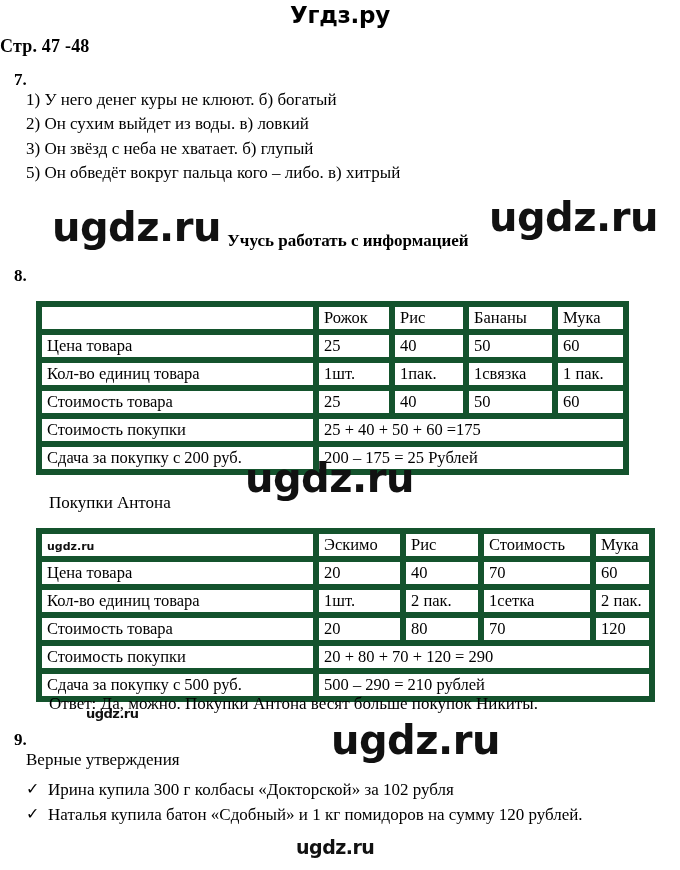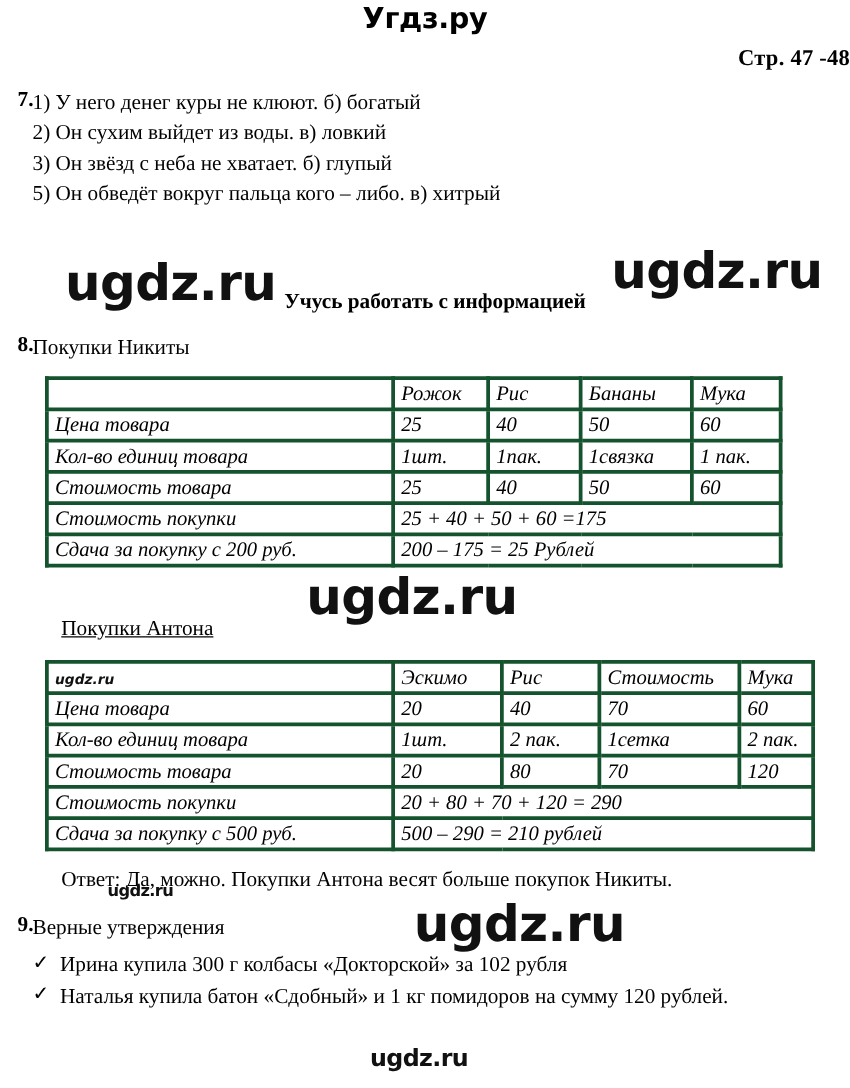--- a/index.html
+++ b/index.html
@@ -51,45 +51,45 @@
     text-align: center;
     font-family: "DejaVu Sans", "Liberation Sans", sans-serif;
     font-weight: 700;
     font-size: 23px;
     letter-spacing: -0.3px;
   }
   .page-ref {
     position: absolute;
     left: 0; right: 0;
     top: 36px;
-    text-align: right;
+    text-align: left;
     font-weight: 700;
     font-size: 18px;
     letter-spacing: 0.2px;
-    padding-left: 33px;
   }
 
   
   .task {
     position: absolute;
     display: flex;
     align-items: flex-start;
   }
   .task-num {
     font-weight: 700;
     font-size: 17px;
     width: 26px;
     flex: 0 0 26px;
     text-align: left;
     padding-left: 14px;
     box-sizing: border-box;
   }
   .task-body {
     font-size: 17px;
     line-height: 1.43;
+    margin-top: 18px;
   }
   .task-7 { left: 0; top: 70px; }
   .task-8 { left: 0; top: 266px; }
   .task-9 { left: 0; top: 730px; }
 
   .ans-line { white-space: nowrap; }
 
   
   .section-heading {
     position: absolute;
@@ -99,39 +99,38 @@
     font-weight: 700;
     font-size: 17px;
   }
 
   
   .sub-caption {
     position: absolute;
     left: 49px;
     font-size: 17px;
   }
-  .cap-anton { top: 493px; text-decoration: underline; }
+  .cap-anton { top: 493px; }
 
   
   table.purchase {
     position: absolute;
     border-collapse: collapse;
     table-layout: fixed;
     font-size: 16.5px;
     background: #fff;
   }
   table.purchase td {
-    border: 3px solid #14532d;
+    border: 6px solid #14532d;
     padding: 1px 5px;
     vertical-align: middle;
     white-space: nowrap;
     height: 25px;
     box-sizing: border-box;
     overflow: hidden;
-    font-style: italic;
   }
   .tbl-nikita { left: 36px; top: 301px; width: 587px; }
   .tbl-anton  { left: 36px; top: 528px; width: 613px; }
 
   .tbl-nikita col.c0 { width: 277px; }
   .tbl-nikita col.c1 { width: 76px; }
   .tbl-nikita col.c2 { width: 74px; }
   .tbl-nikita col.c3 { width: 89px; }
   .tbl-nikita col.c4 { width: 71px; }
 
@@ -186,21 +185,20 @@
     </div>
   </div>
 
   <div class="wm wm-big wm-1">ugdz.ru</div>
   <div class="wm wm-big wm-2">ugdz.ru</div>
 
   <div class="section-heading">Учусь работать с информацией</div>
 
   <div class="task task-8">
     <div class="task-num">8.</div>
-    <div class="task-body">Покупки Никиты</div>
   </div>
 
   <table class="purchase tbl-nikita">
     <colgroup>
       <col class="c0">
         <col class="c1">
         <col class="c2">
         <col class="c3">
         <col class="c4">
     </colgroup>

